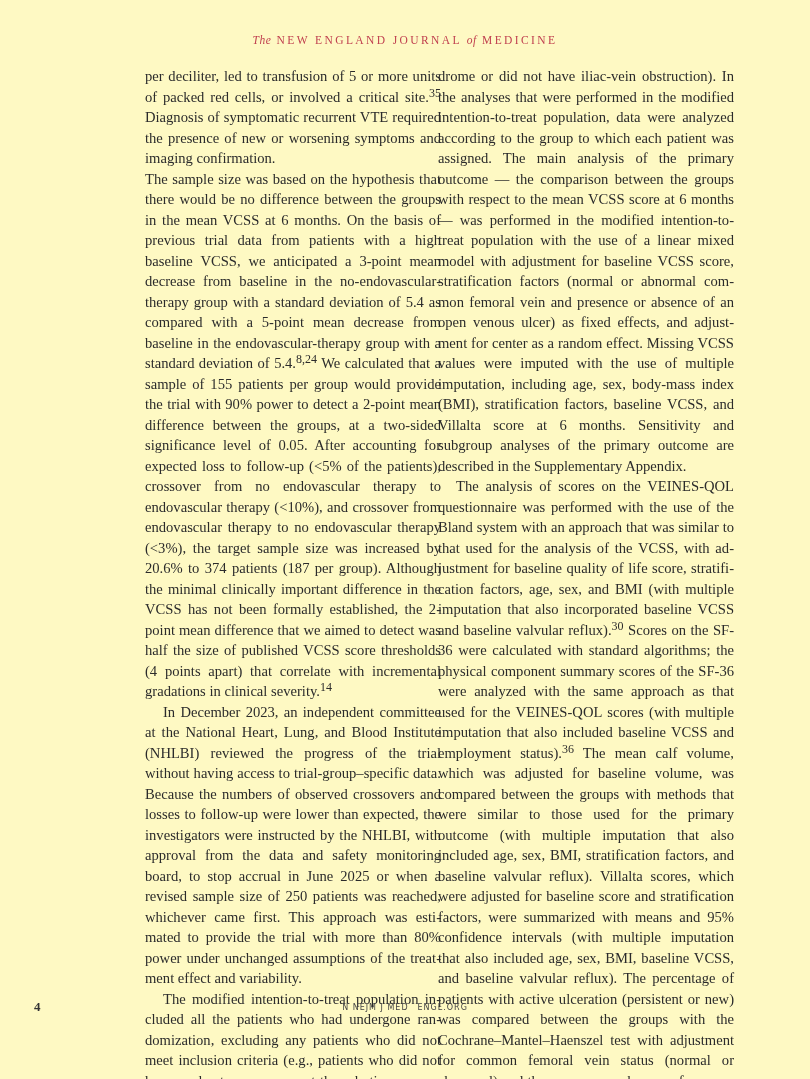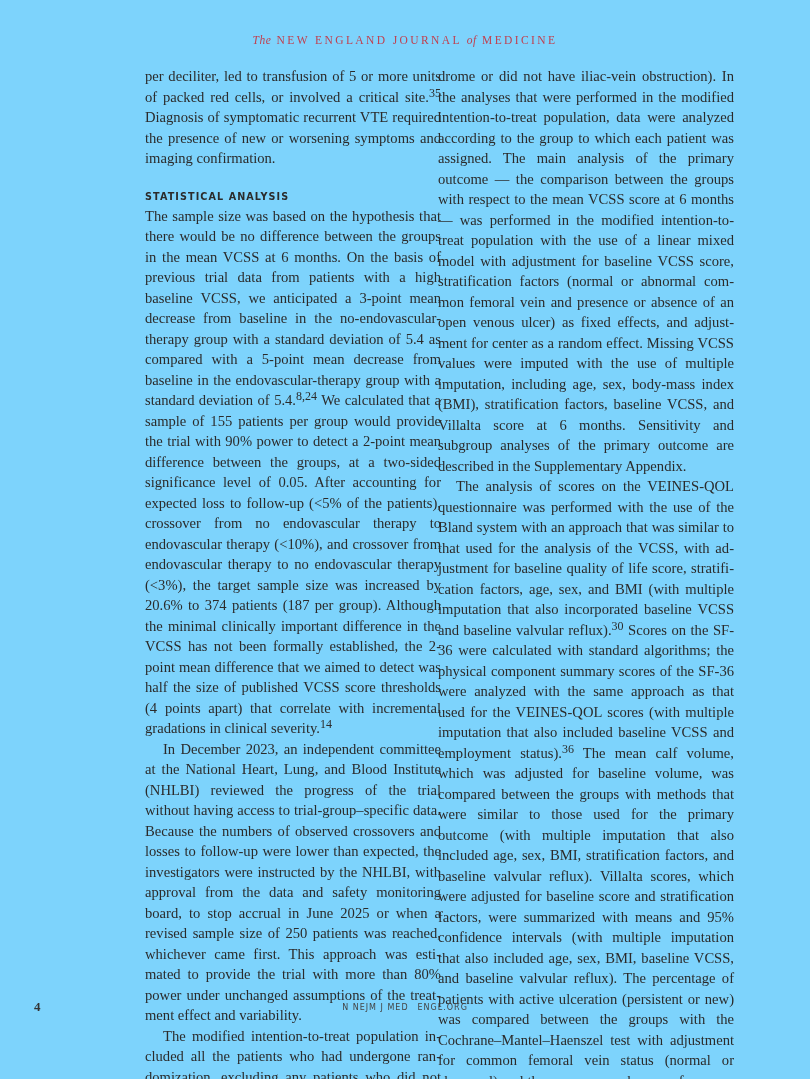--- a/index.html
+++ b/index.html
@@ -1,17 +1,17 @@
 <!DOCTYPE html>
 <html><head>
 <meta charset="utf-8">
 <style>
   html, body { margin: 0; padding: 0; background: #ffffff; }
   body { width: 810px; height: 1079px; position: relative; overflow: hidden; }
-  .page { position: absolute; left: 0; top: 0; width: 810px; height: 1079px; background: #7dd3fc; }
+  .page { position: absolute; left: 0; top: 0; width: 810px; height: 1079px; background: #fef9c3; }
   .running-head {
     position: absolute; top: 34px; left: 0; width: 810px; text-align: center;
     font-family: "Liberation Serif", "DejaVu Serif", serif;
     font-size: 11.5px; letter-spacing: 2.4px; color: #c0404f;
   }
   .running-head .ital { font-style: italic; letter-spacing: 0.5px; text-transform: none; }
   .col {
     position: absolute; top: 66px; width: 296px;
     font-family: "Liberation Serif", "DejaVu Serif", serif;
     font-size: 14.6px; line-height: 20.5px; color: #2b2b2b;
@@ -46,21 +46,20 @@
   <div class="running-head">
     <span class="ital">The</span>
     <span>NEW ENGLAND JOURNAL</span>
     <span class="ital">of</span>
     <span>MEDICINE</span>
   </div>
 
   <div class="col left">
     <p><span>per deciliter, led to transfusion of 5 or more units of packed red cells, or involved a critical site.</span><sup>35</sup><span> Diagnosis of symptomatic recurrent VTE required the presence of new or worsening symptoms and imaging confirmation.</span></p>
 
-    <div class="section-head">STATISTICAL ANALYSIS</div>
 
     <p><span>The sample size was based on the hypothesis that there would be no difference between the groups in the mean VCSS at 6 months. On the basis of previous trial data from patients with a high baseline VCSS, we anticipated a 3-point mean decrease from baseline in the no-endovascular-therapy group with a standard deviation of 5.4 as compared with a 5-point mean decrease from baseline in the endovascular-therapy group with a standard deviation of 5.4.</span><sup>8,24</sup><span> We calculated that a sample of 155 patients per group would pro­vide the trial with 90% power to detect a 2-point mean difference between the groups, at a two-sided significance level of 0.05. After accounting for expected loss to follow-up (&lt;5% of the pa­tients), crossover from no endovascular therapy to endovascular therapy (&lt;10%), and crossover from endovascular therapy to no endovascular therapy (&lt;3%), the target sample size was increased by 20.6% to 374 patients (187 per group). Although the minimal clinically important difference in the VCSS has not been formally established, the 2-point mean difference that we aimed to detect was half the size of published VCSS score thresh­olds (4 points apart) that correlate with incremen­tal gradations in clinical severity.</span><sup>14</sup></p>
 
     <p class="indent">In December 2023, an independent commit­tee at the National Heart, Lung, and Blood Insti­tute (NHLBI) reviewed the progress of the trial without having access to trial-group–specific data. Because the numbers of observed crossovers and losses to follow-up were lower than expected, the investigators were instructed by the NHLBI, with approval from the data and safety monitor­ing board, to stop accrual in June 2025 or when a revised sample size of 250 patients was reached, whichever came first. This approach was esti­mated to provide the trial with more than 80% power under unchanged assumptions of the treat­ment effect and variability.</p>
 
     <p class="indent">The modified intention-to-treat population in­cluded all the patients who had undergone ran­domization, excluding any patients who did not meet inclusion criteria (e.g., patients who did not have moderate or severe post-thrombotic syn­</p>
   </div>
 
   <div class="col right">
     <p>drome or did not have iliac-vein obstruction). In the analyses that were performed in the modified intention-to-treat population, data were analyzed according to the group to which each patient was assigned. The main analysis of the primary outcome — the comparison between the groups with respect to the mean VCSS score at 6 months — was performed in the modified intention-to-treat population with the use of a linear mixed model with adjustment for baseline VCSS score, stratification factors (normal or abnormal com­mon femoral vein and presence or absence of an open venous ulcer) as fixed effects, and adjust­ment for center as a random effect. Missing VCSS values were imputed with the use of multiple imputation, including age, sex, body-mass in­dex (BMI), stratification factors, baseline VCSS, and Villalta score at 6 months. Sensitivity and subgroup analyses of the primary outcome are described in the Supplementary Appendix.</p>

